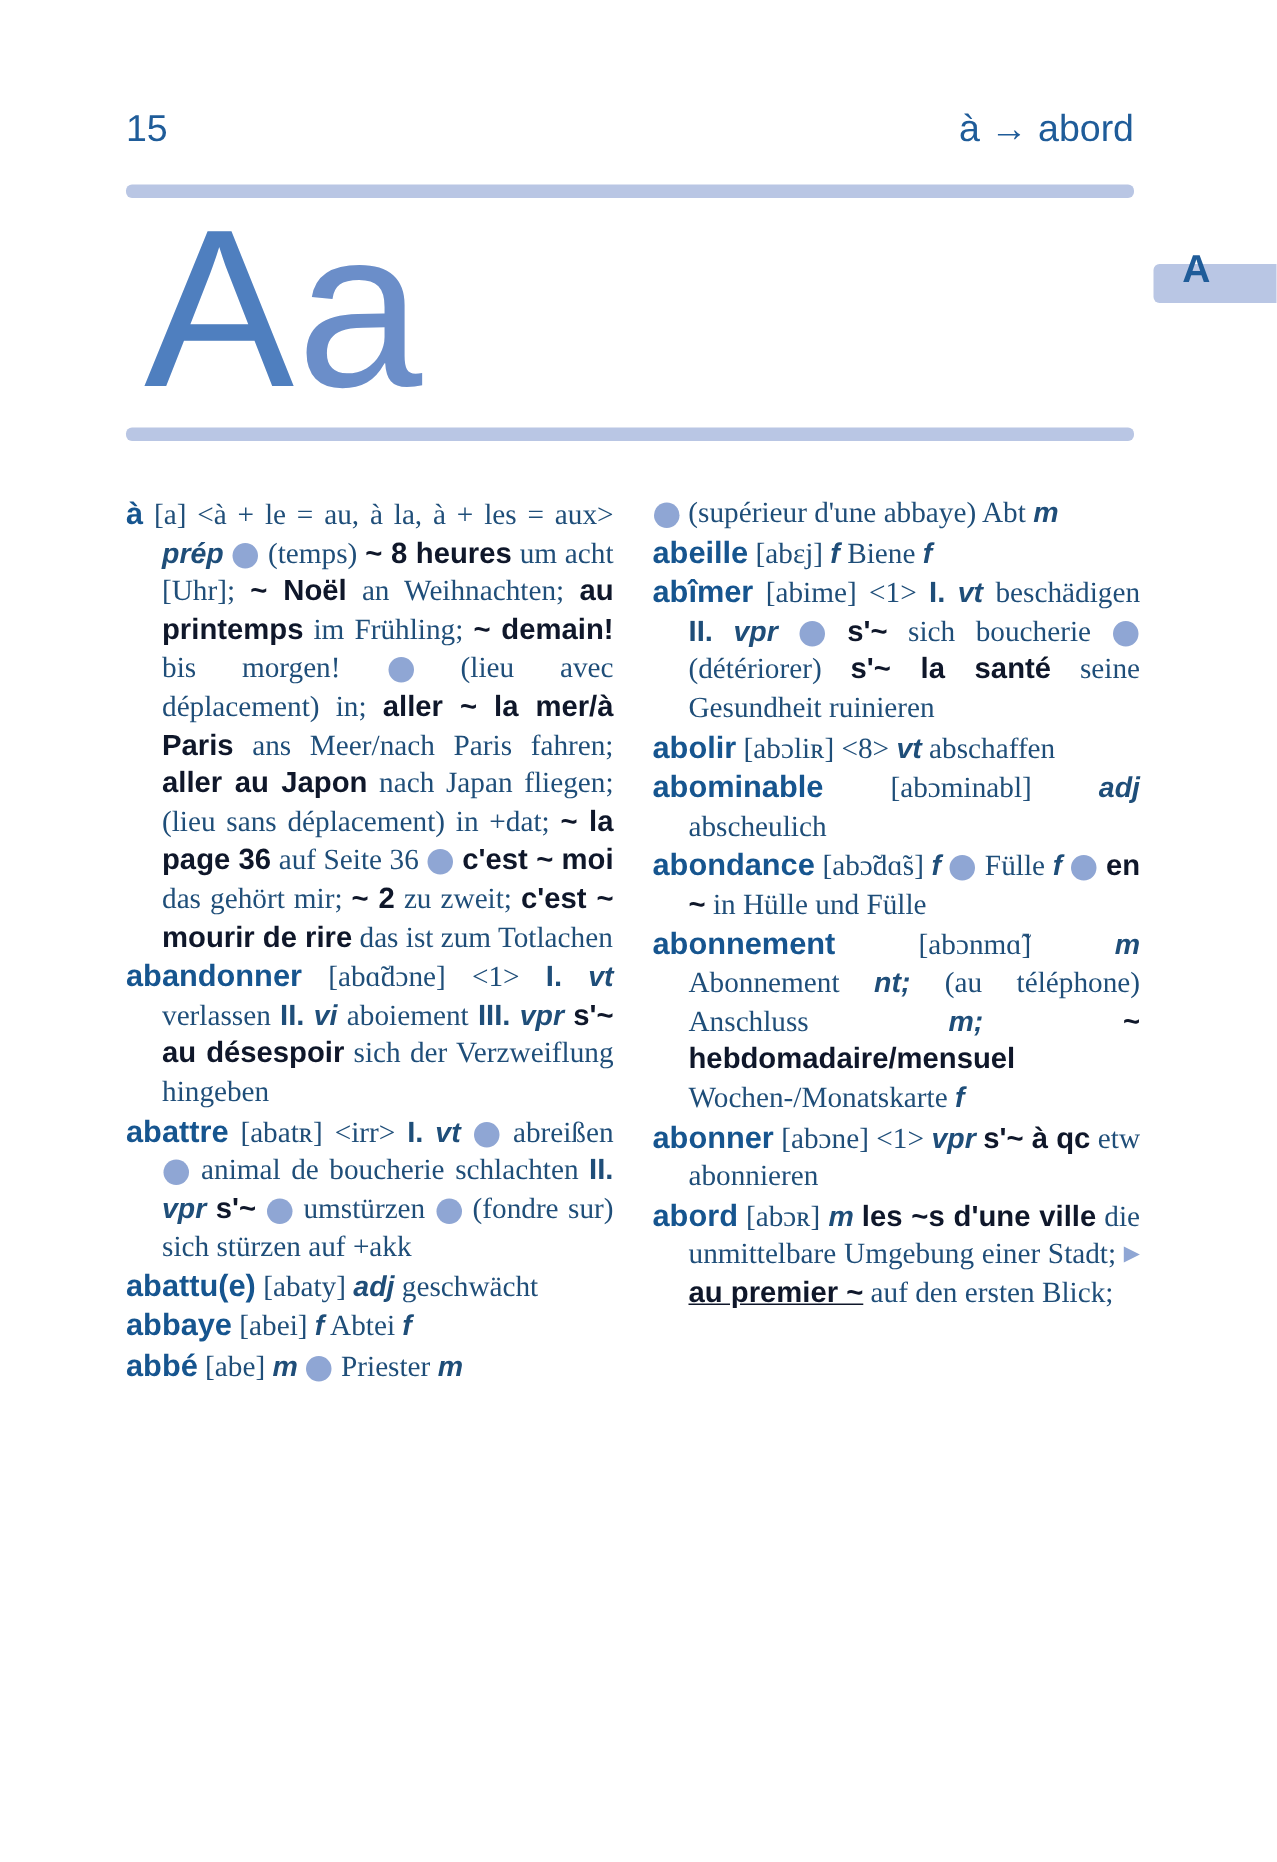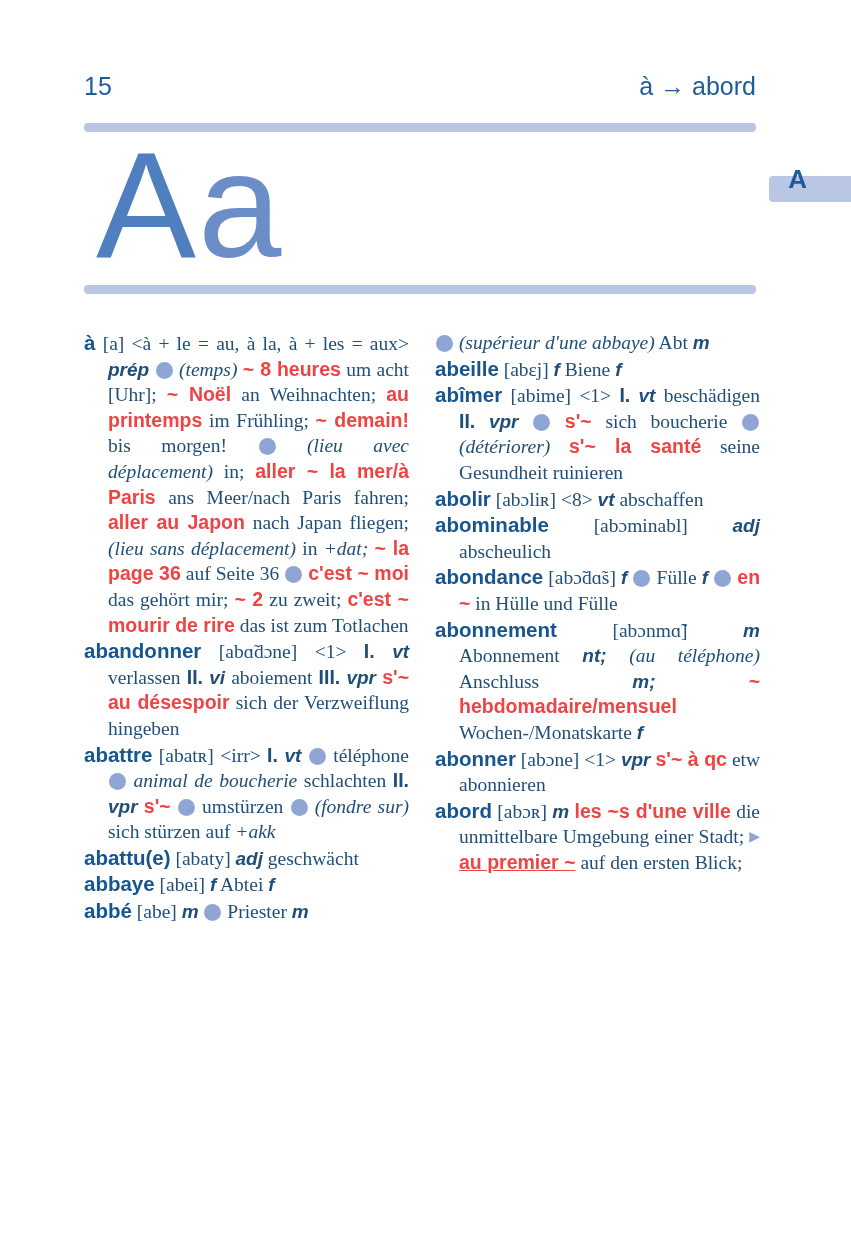--- a/index.html
+++ b/index.html
@@ -125,24 +125,23 @@
     font-weight: bold;
     font-size: 19px;
   }
   .rn {
     font-family: "Liberation Sans", sans-serif;
     font-weight: bold;
   }
   .bd {
     font-family: "Liberation Sans", sans-serif;
     font-weight: bold;
-    color: #ef4444;
+    color: #0f172a;
   }
   .it {
-    font-style: italic;
   }
   .num {
     display: inline-block;
     width: 17px;
     height: 17px;
     line-height: 17px;
     border-radius: 50%;
     background: #8fa6d4;
     color: #ffffff;
     font-family: "Liberation Sans", sans-serif;
@@ -236,21 +235,21 @@
         <span>sich der Verzweiflung hingeben</span>
       </p>
 
       <p class="entry">
         <span class="hw">abattre</span>
         <span class="ipa">[abatʀ]</span>
         <span class="ipa">&lt;irr&gt;</span>
         <span class="rn">I.</span>
         <span class="grambold">vt</span>
         <span class="num">1</span>
-        <span>téléphone</span>
+        <span>abreißen</span>
         <span class="num">2</span>
         <span class="it">animal de boucherie</span>
         <span>schlachten</span>
         <span class="rn">II.</span>
         <span class="grambold">vpr</span>
         <span class="bd">s'~</span>
         <span class="num">1</span>
         <span>umstürzen</span>
         <span class="num">2</span>
         <span class="it">(fondre sur)</span>

